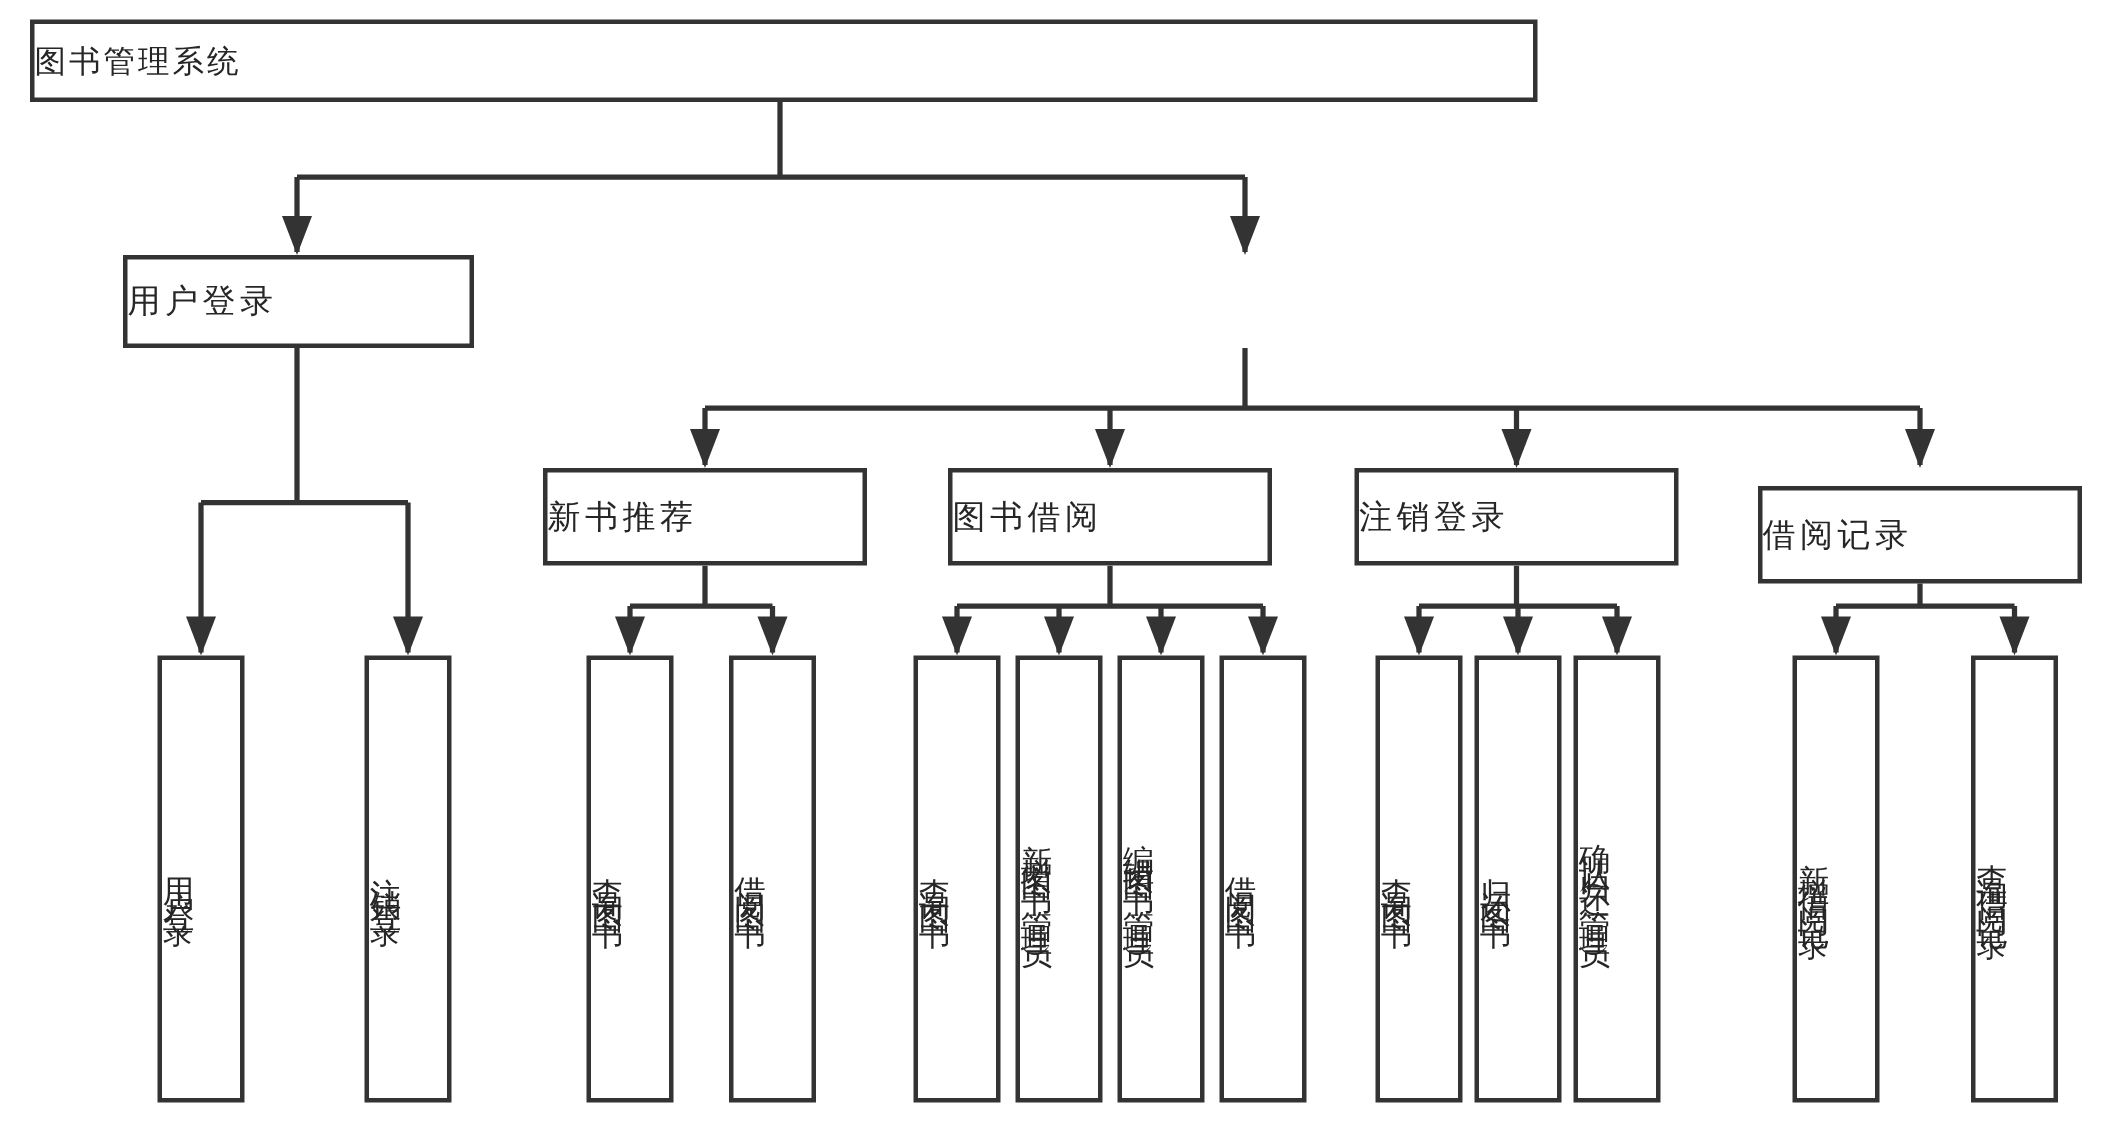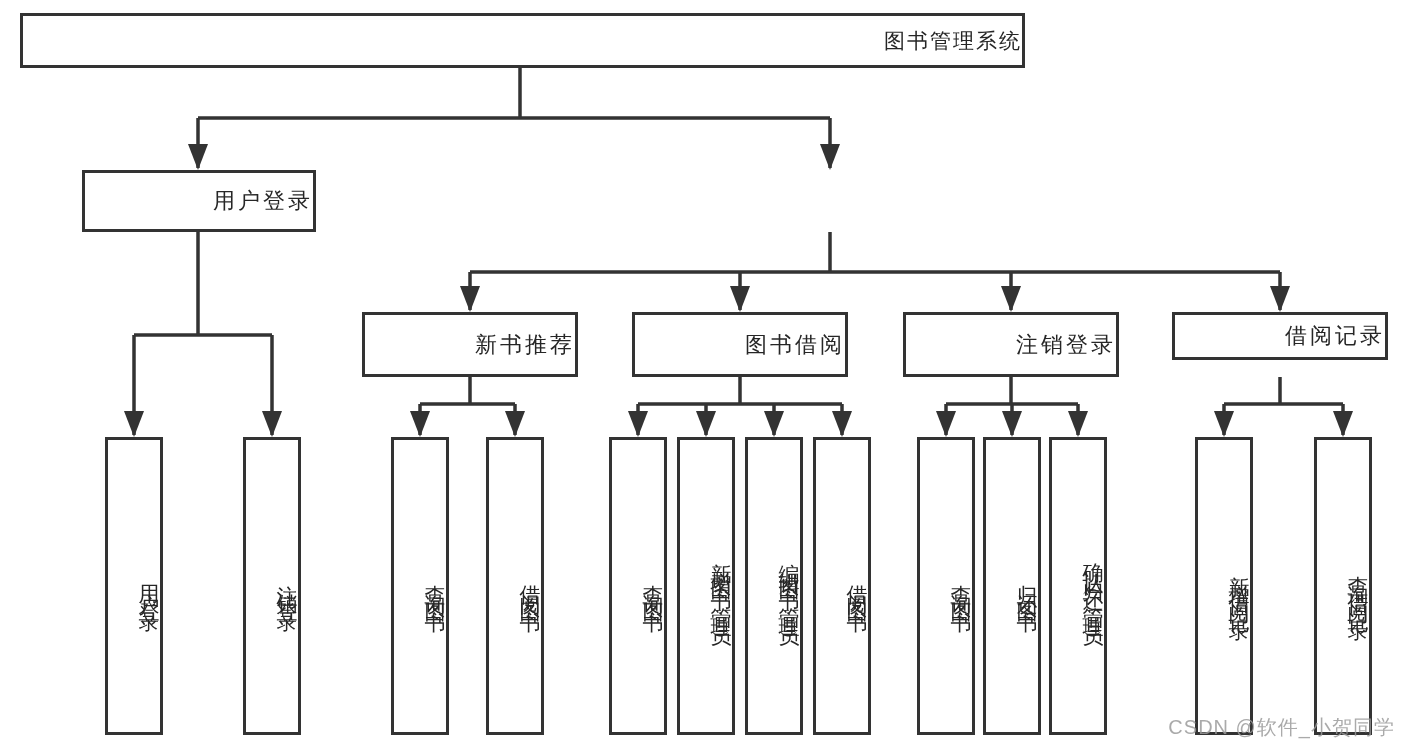--- a/index.html
+++ b/index.html
@@ -17,41 +17,41 @@
     width: 1405px; height: 747px;
     z-index: 1;
   }
   .node {
     position: absolute;
     box-sizing: border-box;
     background: #ffffff;
     border: 3.5px solid #333333;
     display: flex;
     align-items: center;
-    justify-content: flex-end;
+    justify-content: flex-start;
     color: #262626;
     z-index: 2;
   }
   .h-label { font-size: 22px; letter-spacing: 3px; white-space: nowrap; }
   .root-label { font-size: 21px; letter-spacing: 2px; white-space: nowrap; }
   .leaf { top: 437px; width: 58px; height: 298px; }
   .leaf .v-label {
     writing-mode: vertical-rl;
     font-size: 21px;
     letter-spacing: 9px;
     line-height: 1;
   }
   
   #n-root   { left: 20px;  top: 13px;  width: 1005px; height: 55px; }
   #n-login  { left: 82px;  top: 170px; width: 234px;  height: 62px; }
   #n-mgmt   { left: 712px; top: 170px; width: 234px;  height: 62px; }
   #n-nb     { left: 362px;  top: 312px; width: 216px; height: 65px; }
   #n-bb     { left: 632px;  top: 312px; width: 216px; height: 65px; }
   #n-cb     { left: 903px;  top: 312px; width: 216px; height: 65px; }
-  #n-br     { left: 1172px; top: 312px; width: 216px; height: 48px; }
+  #n-br     { left: 1172px; top: 324px; width: 216px; height: 65px; }
   #lf-a1 { left: 105px; }
   #lf-a2 { left: 243px; }
   #lf-b1 { left: 391px; }
   #lf-b2 { left: 486px; }
   #lf-c1 { left: 609px; }
   #lf-c2 { left: 677px; }
   #lf-c3 { left: 745px; }
   #lf-c4 { left: 813px; }
   #lf-d1 { left: 917px; }
   #lf-d2 { left: 983px; }
@@ -171,15 +171,14 @@
   <div class="node leaf" id="lf-d3">
     <span class="v-label">确认归还（管理员）</span>
   </div>
   <div class="node leaf" id="lf-e1">
     <span class="v-label">新增借阅记录</span>
   </div>
   <div class="node leaf" id="lf-e2">
     <span class="v-label">查询借阅记录</span>
   </div>
 
-  <div class="watermark">CSDN @软件_小贺同学</div>
 
 </div>
 
 </body></html>

